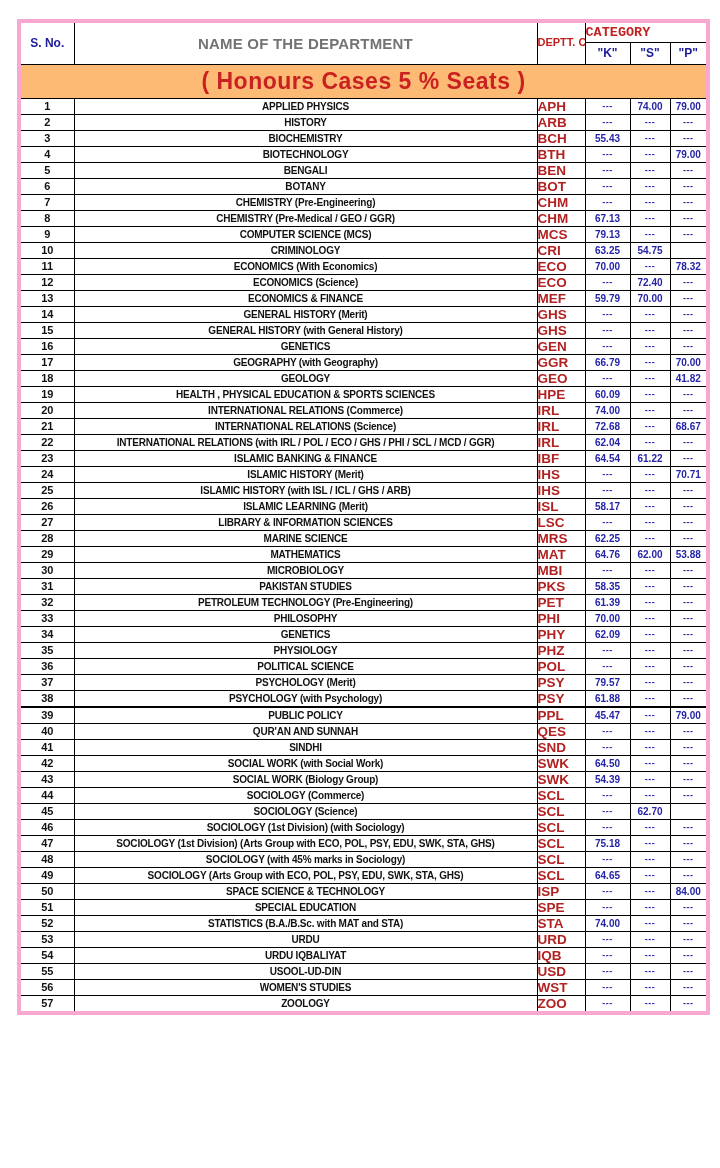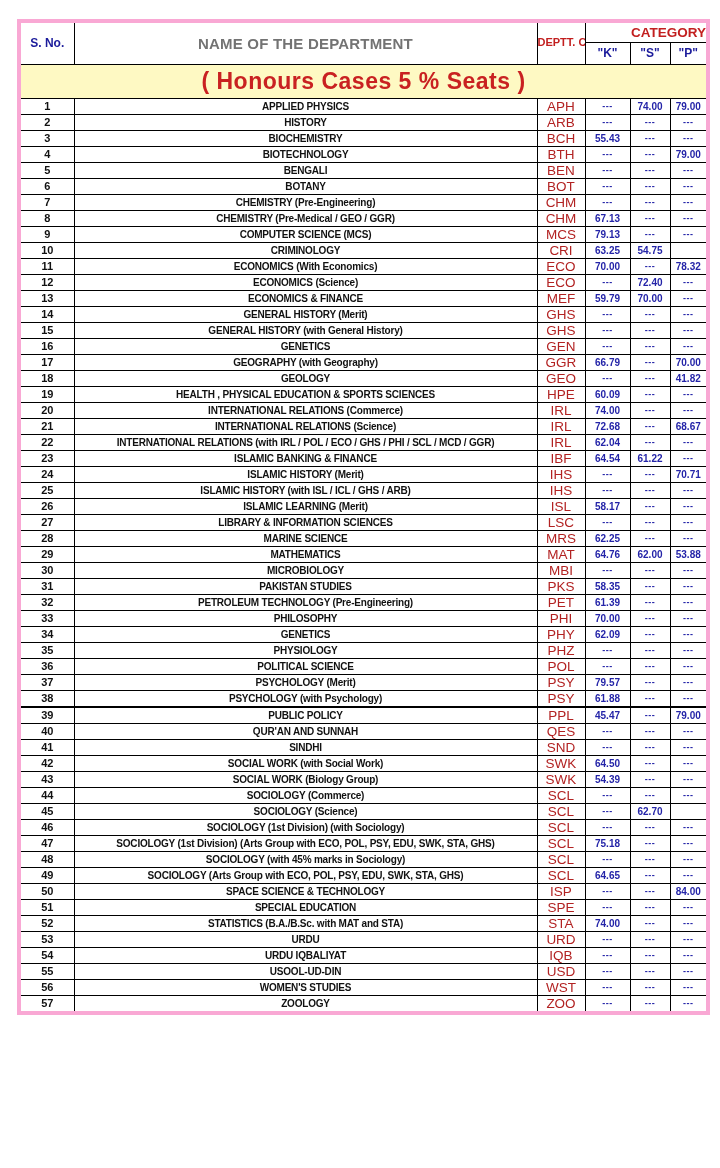--- a/index.html
+++ b/index.html
@@ -54,32 +54,33 @@
     font-size: 11px;
     font-weight: bold;
     text-align: center;
     white-space: pre-line;
     line-height: 1.25;
   }
   th.h-category {
     color: #c21f1f;
     font-size: 13.5px;
     font-weight: bold;
-    text-align: right;
+    text-align: left;
+    font-family: Liberation Mono, monospace;
   }
   th.h-ksp {
     color: #1b1b9b;
     font-size: 12px;
     font-weight: bold;
     text-align: center;
   }
   
   tr.banner-row { height: 34px; }
   td.banner {
-    background: #fef9c3;
+    background: #fdba74;
     color: #c92121;
     font-size: 23px;
     font-weight: bold;
     text-align: center;
     letter-spacing: 0.5px;
   }
   
   td.c-no {
     color: #111111;
     font-size: 11px;
@@ -90,22 +91,22 @@
     color: #111111;
     font-size: 10px;
     font-weight: bold;
     text-align: center;
     padding-left: 4px;
     letter-spacing: -0.2px;
   }
   td.c-code {
     color: #b22222;
     font-size: 13.5px;
-    font-weight: normal;
-    text-align: center;
+    font-weight: bold;
+    text-align: left;
   }
   td.c-val {
     color: #2424a8;
     font-size: 10px;
     font-weight: bold;
     text-align: center;
   }
   td.c-val.dash {
     font-size: 9px;
     letter-spacing: 0.5px;

